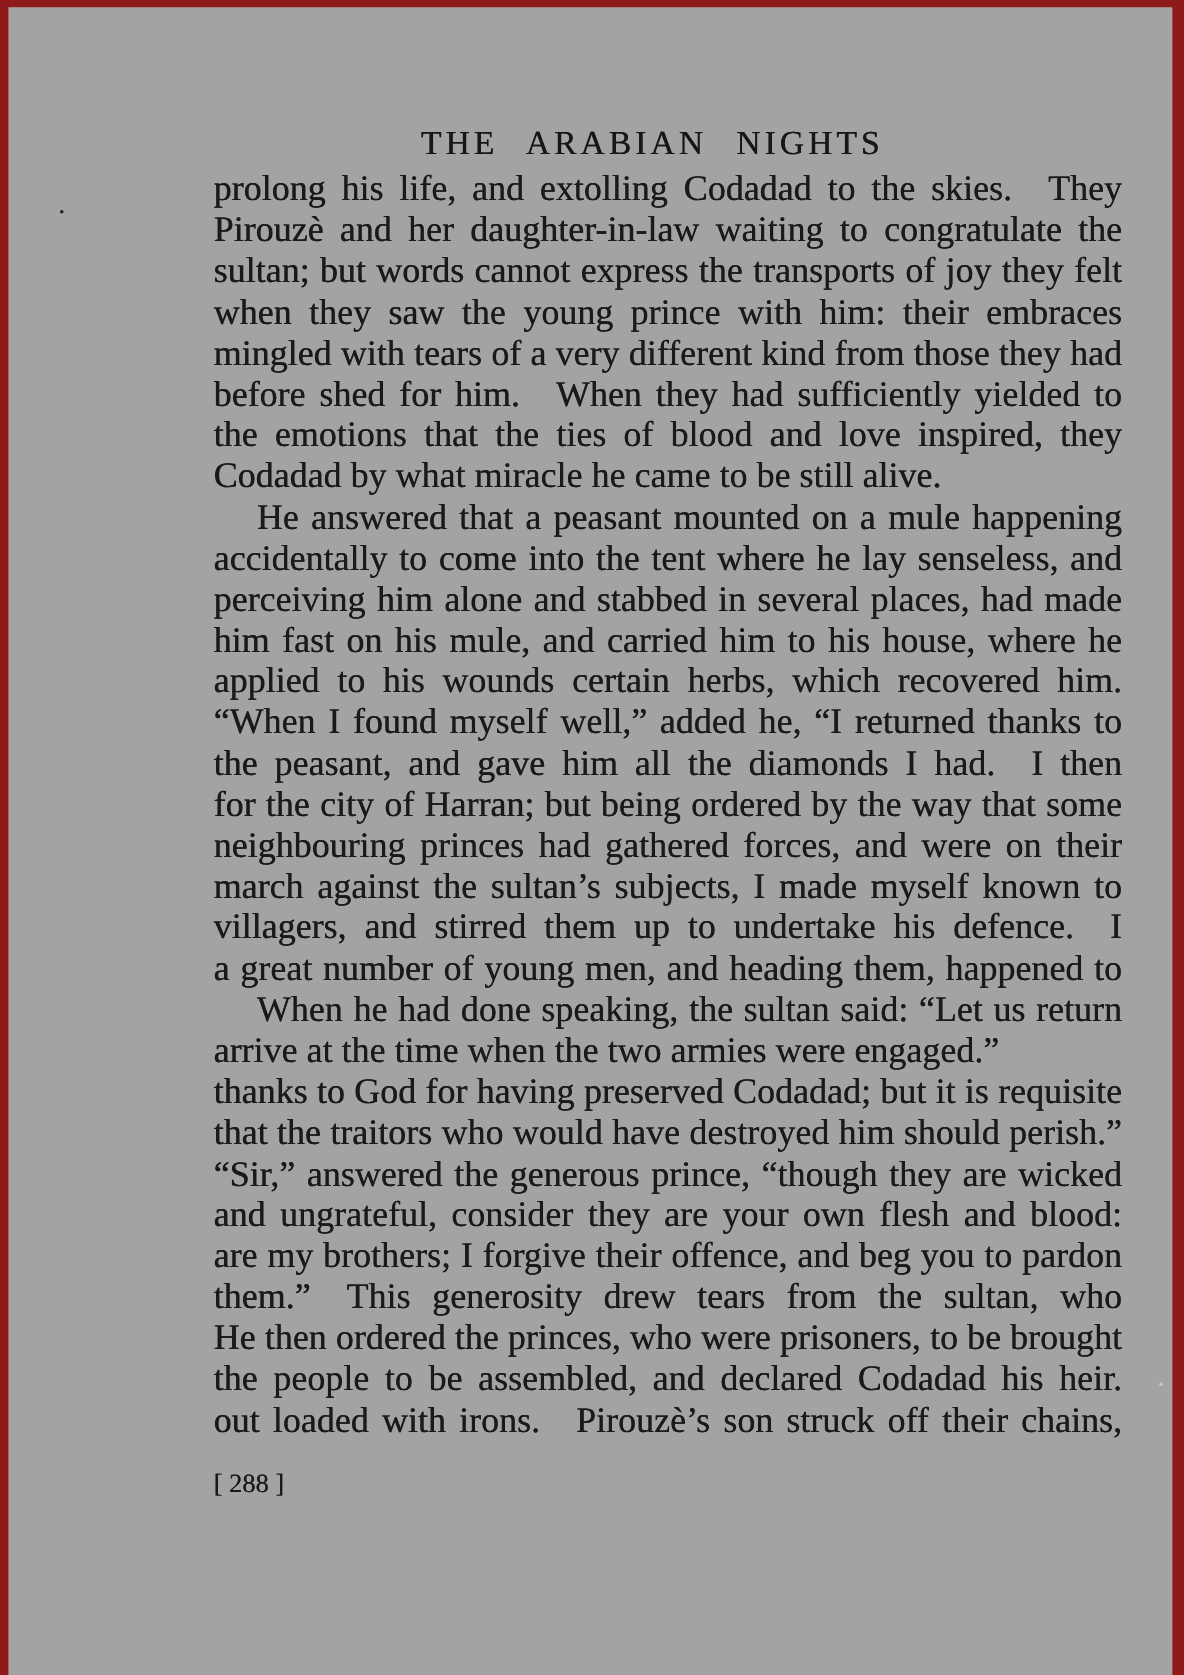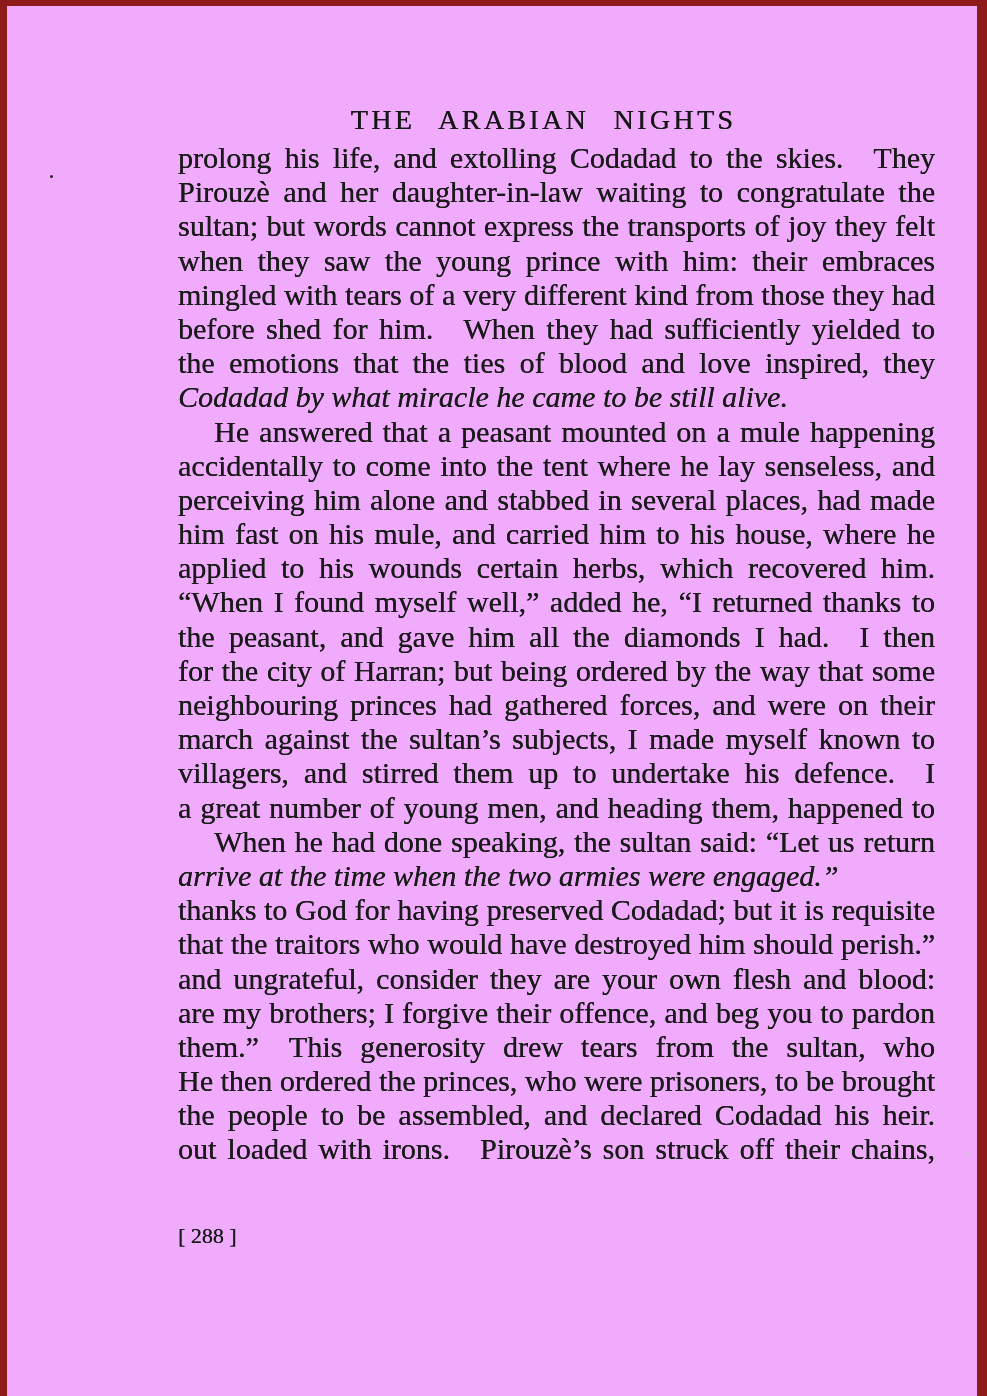--- a/index.html
+++ b/index.html
@@ -5,21 +5,21 @@
   html, body { margin: 0; padding: 0; }
   body {
     width: 987px; height: 1396px;
     background: #ffffff;
     font-family: "Liberation Serif", "DejaVu Serif", serif;
     position: relative;
     overflow: hidden;
   }
   .page {
     position: absolute; inset: 0;
-    background: #f0abfc;
+    background: #a3a3a3;
   }
   
   .edge { position: absolute; }
   .edge-top   { top: 0; left: 0; right: 0; height: 6px; }
   .edge-left  { top: 0; left: 0; bottom: 0; width: 7px; }
   .edge-right { top: 0; right: 0; bottom: 0; width: 10px; }
 
   .title {
     position: absolute;
     top: 106px; left: 178px; width: 731px;
@@ -42,21 +42,21 @@
   .line {
     height: 34.2px;
     line-height: 34.2px;
     text-align: justify;
     text-align-last: justify;
     overflow: hidden;
     text-shadow: 0.25px 0 0 currentColor;
     white-space: normal;
   }
   .line.indent { text-indent: 36px; }
-  .line.para-end { text-align-last: left; font-style: italic; }
+  .line.para-end { text-align-last: left; }
 
   .footer {
     position: absolute;
     top: 1223px; left: 178px; width: 757px;
     font-size: 22px;
     color: #1a1a1a;
     text-shadow: 0.25px 0 0 currentColor;
   }
 
   .speck { position: absolute; border-radius: 50%; }
@@ -92,20 +92,21 @@
       <div class="line">the peasant, and gave him all the diamonds I had. I then made</div>
       <div class="line">for the city of Harran; but being ordered by the way that some</div>
       <div class="line">neighbouring princes had gathered forces, and were on their</div>
       <div class="line">march against the sultan’s subjects, I made myself known to the</div>
       <div class="line">villagers, and stirred them up to undertake his defence. I armed</div>
       <div class="line">a great number of young men, and heading them, happened to</div>
       <div class="line indent">When he had done speaking, the sultan said: “Let us return</div>
       <div class="line para-end">arrive at the time when the two armies were engaged.”</div>
       <div class="line">thanks to God for having preserved Codadad; but it is requisite</div>
       <div class="line">that the traitors who would have destroyed him should perish.”</div>
+      <div class="line">“Sir,” answered the generous prince, “though they are wicked</div>
       <div class="line">and ungrateful, consider they are your own flesh and blood: they</div>
       <div class="line">are my brothers; I forgive their offence, and beg you to pardon</div>
       <div class="line">them.” This generosity drew tears from the sultan, who caused</div>
       <div class="line">He then ordered the princes, who were prisoners, to be brought</div>
       <div class="line">the people to be assembled, and declared Codadad his heir.</div>
       <div class="line">out loaded with irons. Pirouzè’s son struck off their chains, and</div>
     </div>
 
   <div class="footer">[ 288 ]</div>
 

